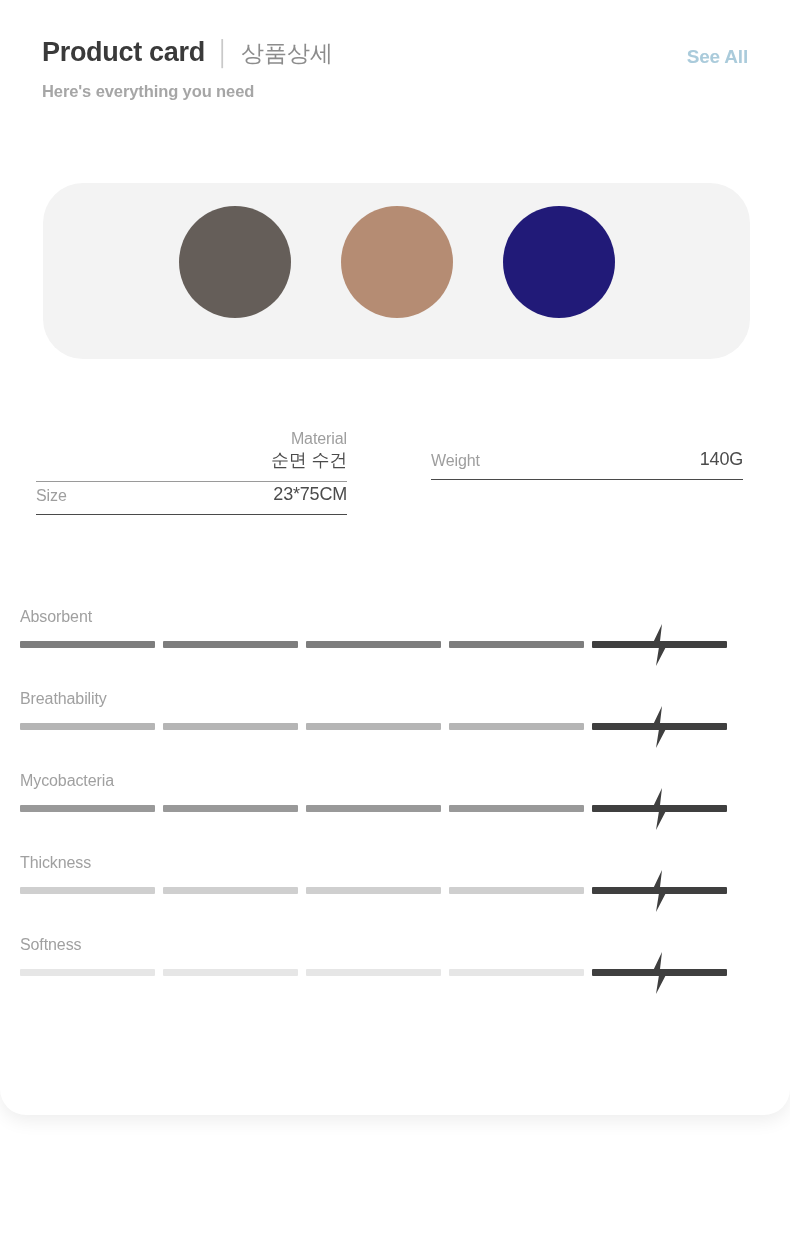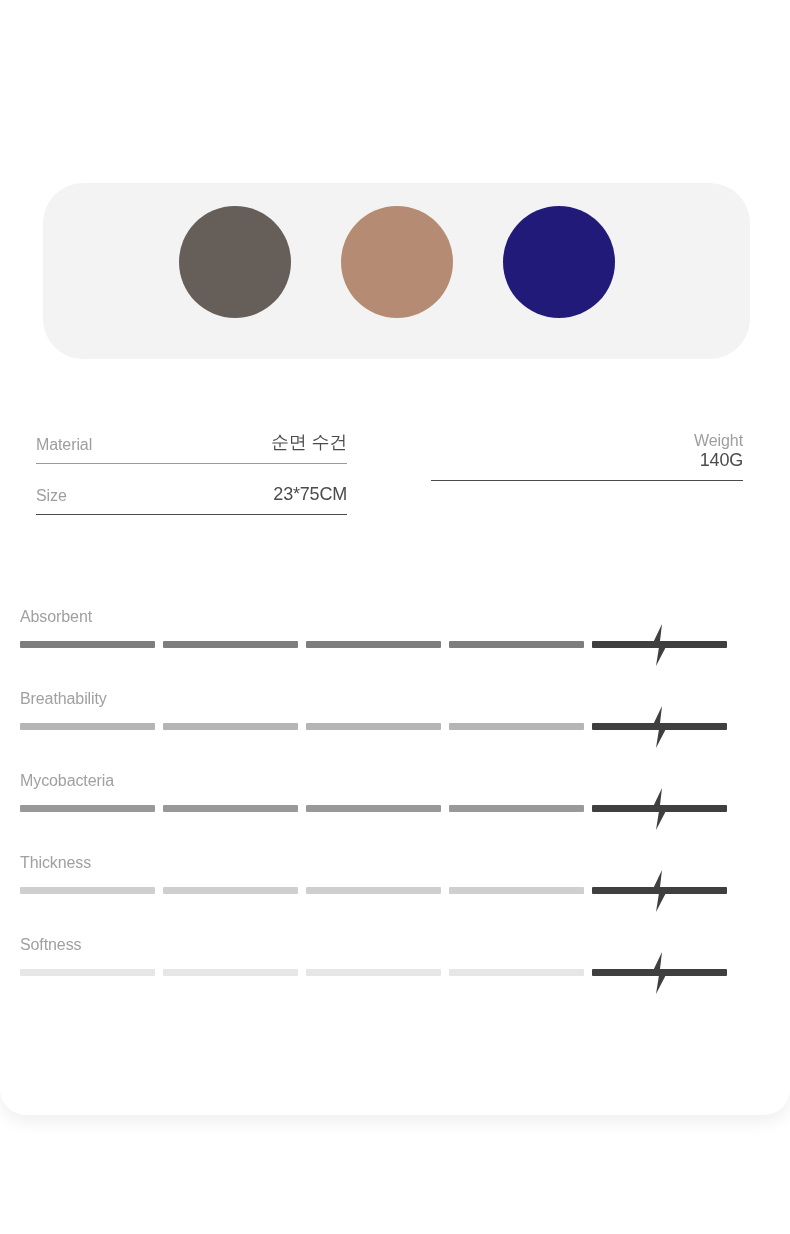--- a/index.html
+++ b/index.html
@@ -138,22 +138,22 @@
     font-weight: 400;
     letter-spacing: -0.1px;
   }
   .spec-value {
     font-size: 18px;
     color: #4b4b4b;
     font-weight: 400;
     letter-spacing: -0.2px;
   }
 
-  .spec-material { left: 36px; top: 430px; width: 311px; border-bottom: 1.6px solid #9a9a9a; }
-  .spec-weight   { left: 431px; top: 432px; width: 312px; border-bottom: 1.6px solid #4a4a4a; flex-direction: column; }
+  .spec-material { left: 36px; top: 430px; width: 311px; border-bottom: 1.6px solid #9a9a9a; flex-direction: column; }
+  .spec-weight   { left: 431px; top: 449px; width: 312px; border-bottom: 1.6px solid #4a4a4a; }
   .spec-size     { left: 36px; top: 484px; width: 311px; border-bottom: 1.6px solid #4a4a4a; }
 
   
   .ratings {
     position: absolute;
     left: 20px;
     top: 596px;
     width: 707px;
   }
   .rating-row { height: 82px; position: relative; }
@@ -194,20 +194,29 @@
     display: block;
   }
 </style>
 </head>
 <body>
 
 <div id="page">
 
   <div class="product-card">
 
+    <div class="header">
+      <div class="title-row">
+        <span class="title-main">Product card</span>
+        <span class="title-divider">│</span>
+        <span class="title-sub-ko">상품상세</span>
+      </div>
+      <div class="subtitle">Here's everything you need</div>
+      <div class="see-all" style="color: rgb(170, 203, 219);">See All</div>
+    </div>
 
     <div class="swatch-panel" style="background: rgb(243, 243, 243);">
       <div class="swatch-row">
         <div class="swatch" id="sw0" style="background: rgb(101, 94, 89);"></div>
         <div class="swatch" id="sw1" style="background: rgb(181, 140, 115);"></div>
         <div class="swatch" id="sw2" style="background: rgb(33, 26, 120);"></div>
       </div>
     </div>
 
     <div class="specs">

